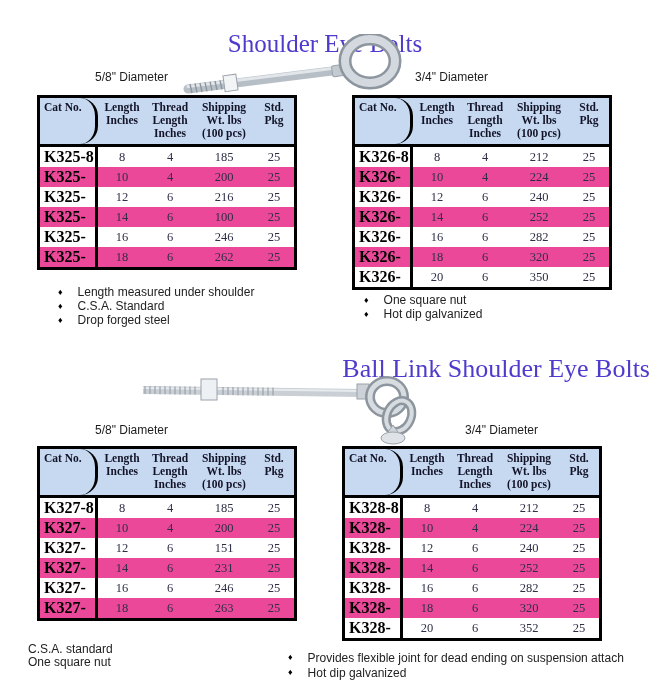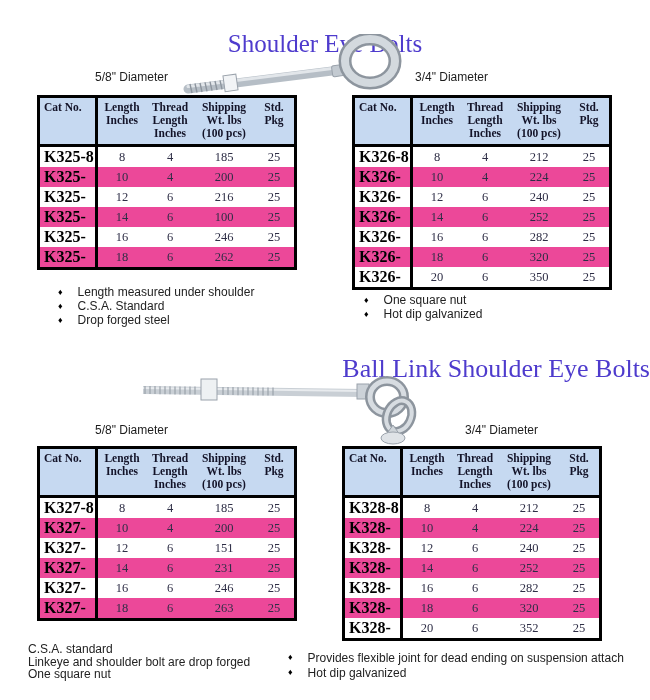--- a/index.html
+++ b/index.html
@@ -15,21 +15,21 @@
   #diam2-left{left:95px;top:423px;}
   #diam2-right{left:465px;top:423px;}
   .bolt-img{position:absolute;}
   #bolt1{left:172px;top:34px;}
   #bolt2{left:135px;top:372px;}
 
   .k-table{position:absolute;border:3px solid #000;background:#fff;}
   .thead{display:grid;grid-template-columns:58px 48px 48px 60px 40px;background:#c6d9f1;
          border-bottom:3px solid #000;height:46px;}
   .th{font-family:"Liberation Serif",serif;font-weight:bold;font-size:11.5px;color:#131328;
-      text-align:center;padding-top:3px;line-height:13px;box-sizing:border-box;}
+      text-align:center;padding-top:3px;line-height:13px;box-sizing:border-box;border-radius:18px;}
   .th.c0{text-align:left;padding-left:4px;border-right:3px solid #000;}
   .trow{display:grid;grid-template-columns:58px 48px 48px 60px 40px;height:20px;
         font-family:"Liberation Serif",serif;font-size:12.5px;color:#2e2e46;}
   .trow.alt{background:#ec4899;}
   .td{text-align:center;line-height:20px;box-sizing:border-box;overflow:hidden;}
   .td.c0{text-align:left;padding-left:4px;font-weight:bold;color:#000;font-size:16px;
          border-right:3px solid #000;}
   #table-k325{left:37px;top:95px;}
   #table-k326{left:352px;top:95px;}
   #table-k327{left:37px;top:446px;}
@@ -387,23 +387,20 @@
         <div class="td c3">352</div>
         <div class="td c4">25</div>
       </div>
     </div>
 
   <div class="notes" id="notes2-left">
       <div class="note">
         <span>C.S.A. standard</span>
       </div>
       <div class="note">
-        <span>Linkeye and shoulder bolt are drop forged</span>
-      </div>
-      <div class="note">
         <span>One square nut</span>
       </div>
     </div>
   <div class="notes" id="notes2-right">
       <div class="note">
         <span class="diamond">♦</span>
         <span>Provides flexible joint for dead ending on suspension attach</span>
       </div>
       <div class="note">
         <span class="diamond">♦</span>

